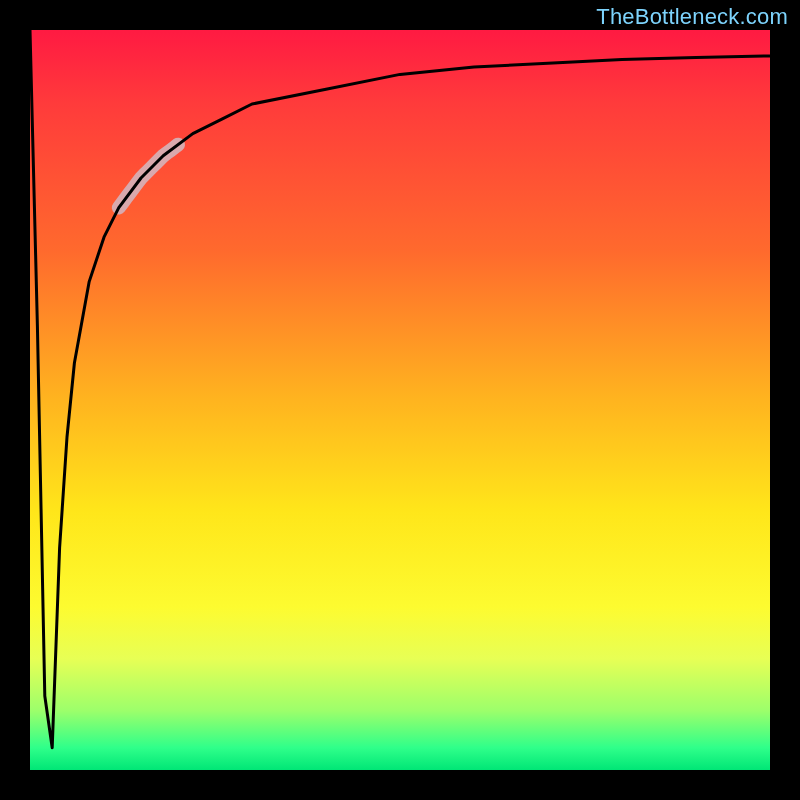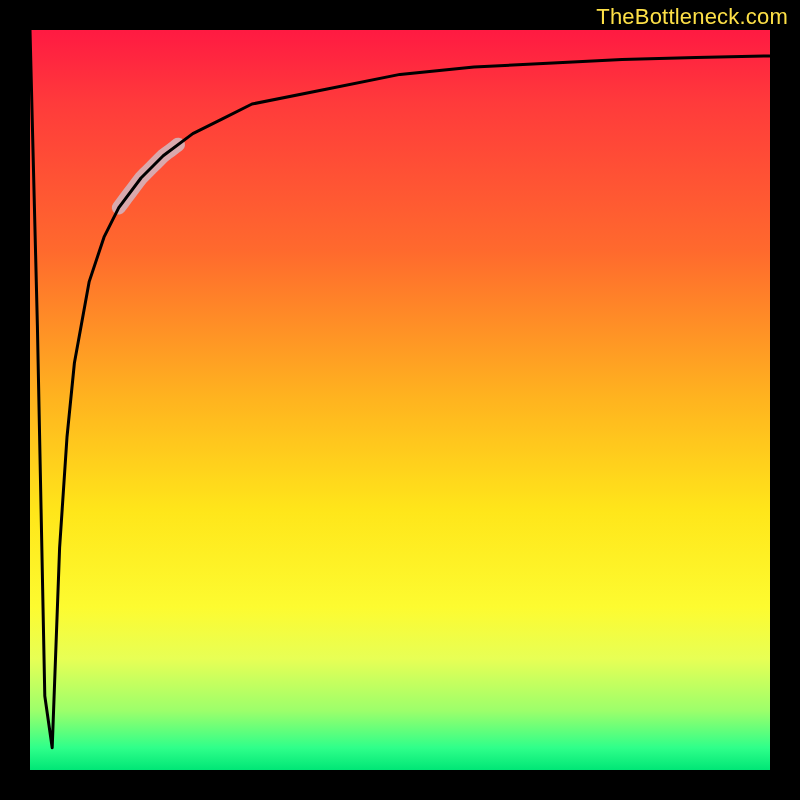--- a/index.html
+++ b/index.html
@@ -35,21 +35,21 @@
       #e7ff55 85%,
       #9cff6b 92%,
       #2fff8a 97%,
       #00e676 100%
     );
   }
   .attribution {
     position: absolute;
     top: 4px;
     right: 12px;
-    color: #fde047;
+    color: #7dd3fc;
     font-size: 22px;
     letter-spacing: 0.2px;
     user-select: none;
   }
   svg.curve {
     position: absolute;
     left: 0;
     top: 0;
     width: 740px;
     height: 740px;

